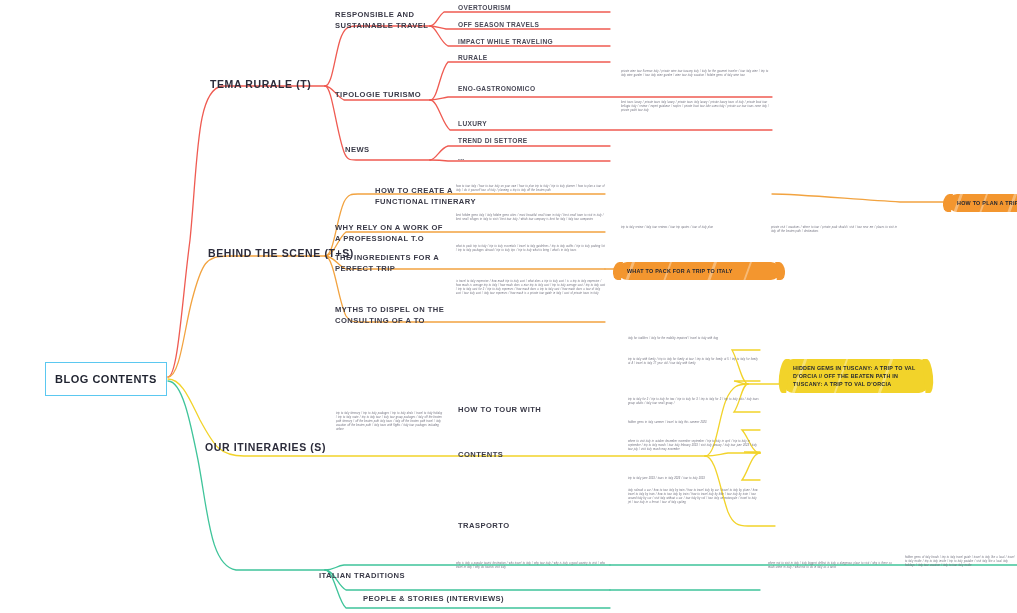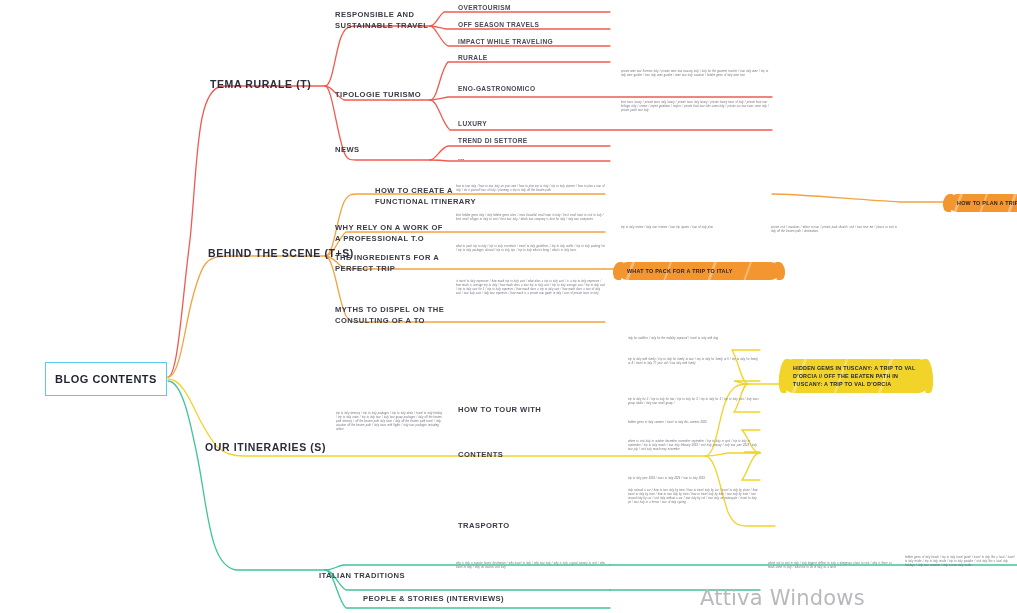--- a/index.html
+++ b/index.html
@@ -139,21 +139,21 @@
   </svg>
 
   <div class="node root">BLOG CONTENTS</div>
 
   <div class="node lvl1" style="left:210px;top:78px;">TEMA RURALE (T)</div>
   <div class="node lvl1" style="left:208px;top:247px;">BEHIND THE SCENE (T+S)</div>
   <div class="node lvl1" style="left:205px;top:441px;">OUR ITINERARIES (S)</div>
 
   <div class="node lvl2" style="left:335px;top:9px;width:100px;line-height:1.45;">RESPONSIBLE AND SUSTAINABLE TRAVEL</div>
   <div class="node lvl2" style="left:335px;top:90px;">TIPOLOGIE TURISMO</div>
-  <div class="node lvl2" style="left:335px;top:145px;text-align:right;">NEWS</div>
+  <div class="node lvl2" style="left:345px;top:145px;text-align:right;">NEWS</div>
 
   <div class="node lvl3" style="left:458px;top:4px;">OVERTOURISM</div>
   <div class="node lvl3" style="left:458px;top:21px;">OFF SEASON TRAVELS</div>
   <div class="node lvl3" style="left:458px;top:38px;">IMPACT WHILE TRAVELING</div>
 
   <div class="node lvl3" style="left:458px;top:54px;">RURALE</div>
   <div class="node lvl3" style="left:458px;top:85px;">ENO-GASTRONOMICO</div>
   <div class="kw" style="left:621px;top:70px;width:150px;">private wine tour florence italy / private wine tour tuscany italy / italy for the gourmet traveler / tour italy wine / trip to italy wine garden / tour italy wine garden / wine tour italy vacation / hidden gems of italy wine tour</div>
 
   <div class="node lvl3" style="left:458px;top:120px;">LUXURY</div>
@@ -222,15 +222,14 @@
 
   <div class="callout yellow" style="left:784px;top:359px;width:126px;">
     <span class="streak">
       <i style="left:14px;top:-6px;width:3px;height:46px;"></i>
       <i style="left:56px;top:-6px;width:2px;height:46px;"></i>
       <i style="left:100px;top:-6px;width:3px;height:46px;"></i>
     </span>
     <span class="txt">HIDDEN GEMS IN TUSCANY: A TRIP TO VAL D'ORCIA // OFF THE BEATEN PATH IN TUSCANY: A TRIP TO VAL D'ORCIA</span>
   </div>
 
-  <div class="watermark">Attiva Windows</div>
 
 </div>
 
 </body></html>

